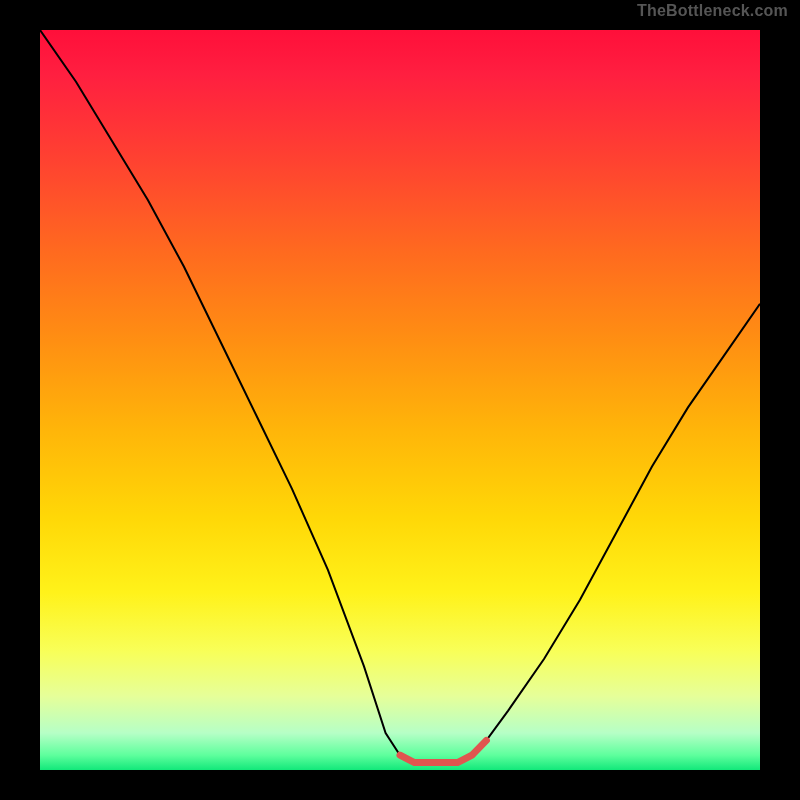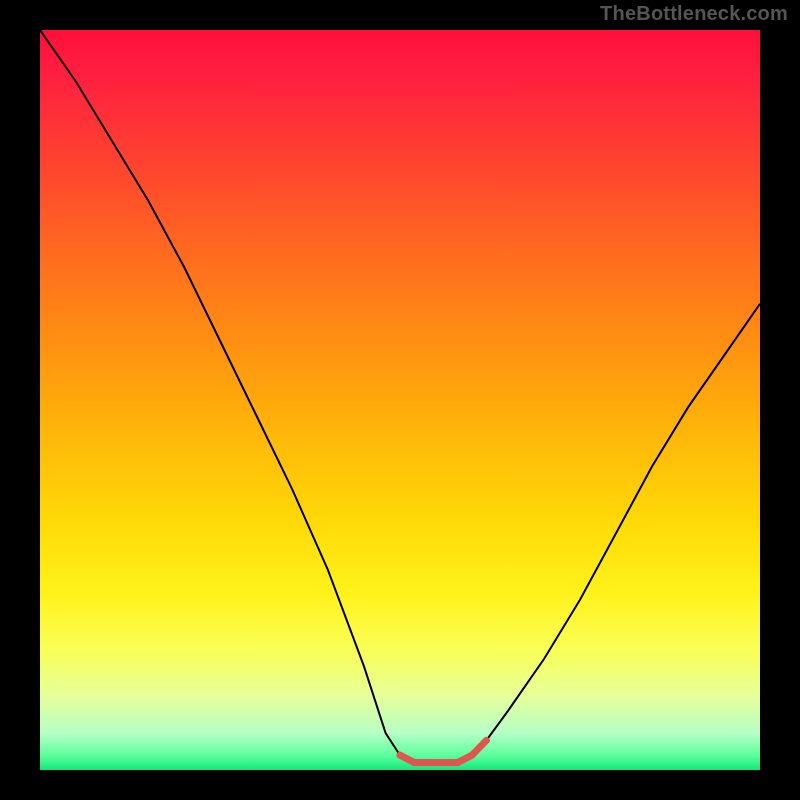--- a/index.html
+++ b/index.html
@@ -15,21 +15,21 @@
     position: relative;
     width: 800px;
     height: 800px;
     background: #000;
   }
   .watermark {
     position: absolute;
     top: 2px;
     right: 12px;
     color: #555;
-    font-size: 20px;
+    font-size: 16px;
     font-weight: 600;
     letter-spacing: 0.2px;
     z-index: 10;
     user-select: none;
   }
   .plot-area {
     position: absolute;
     left: 40px;
     top: 30px;
     width: 720px;

